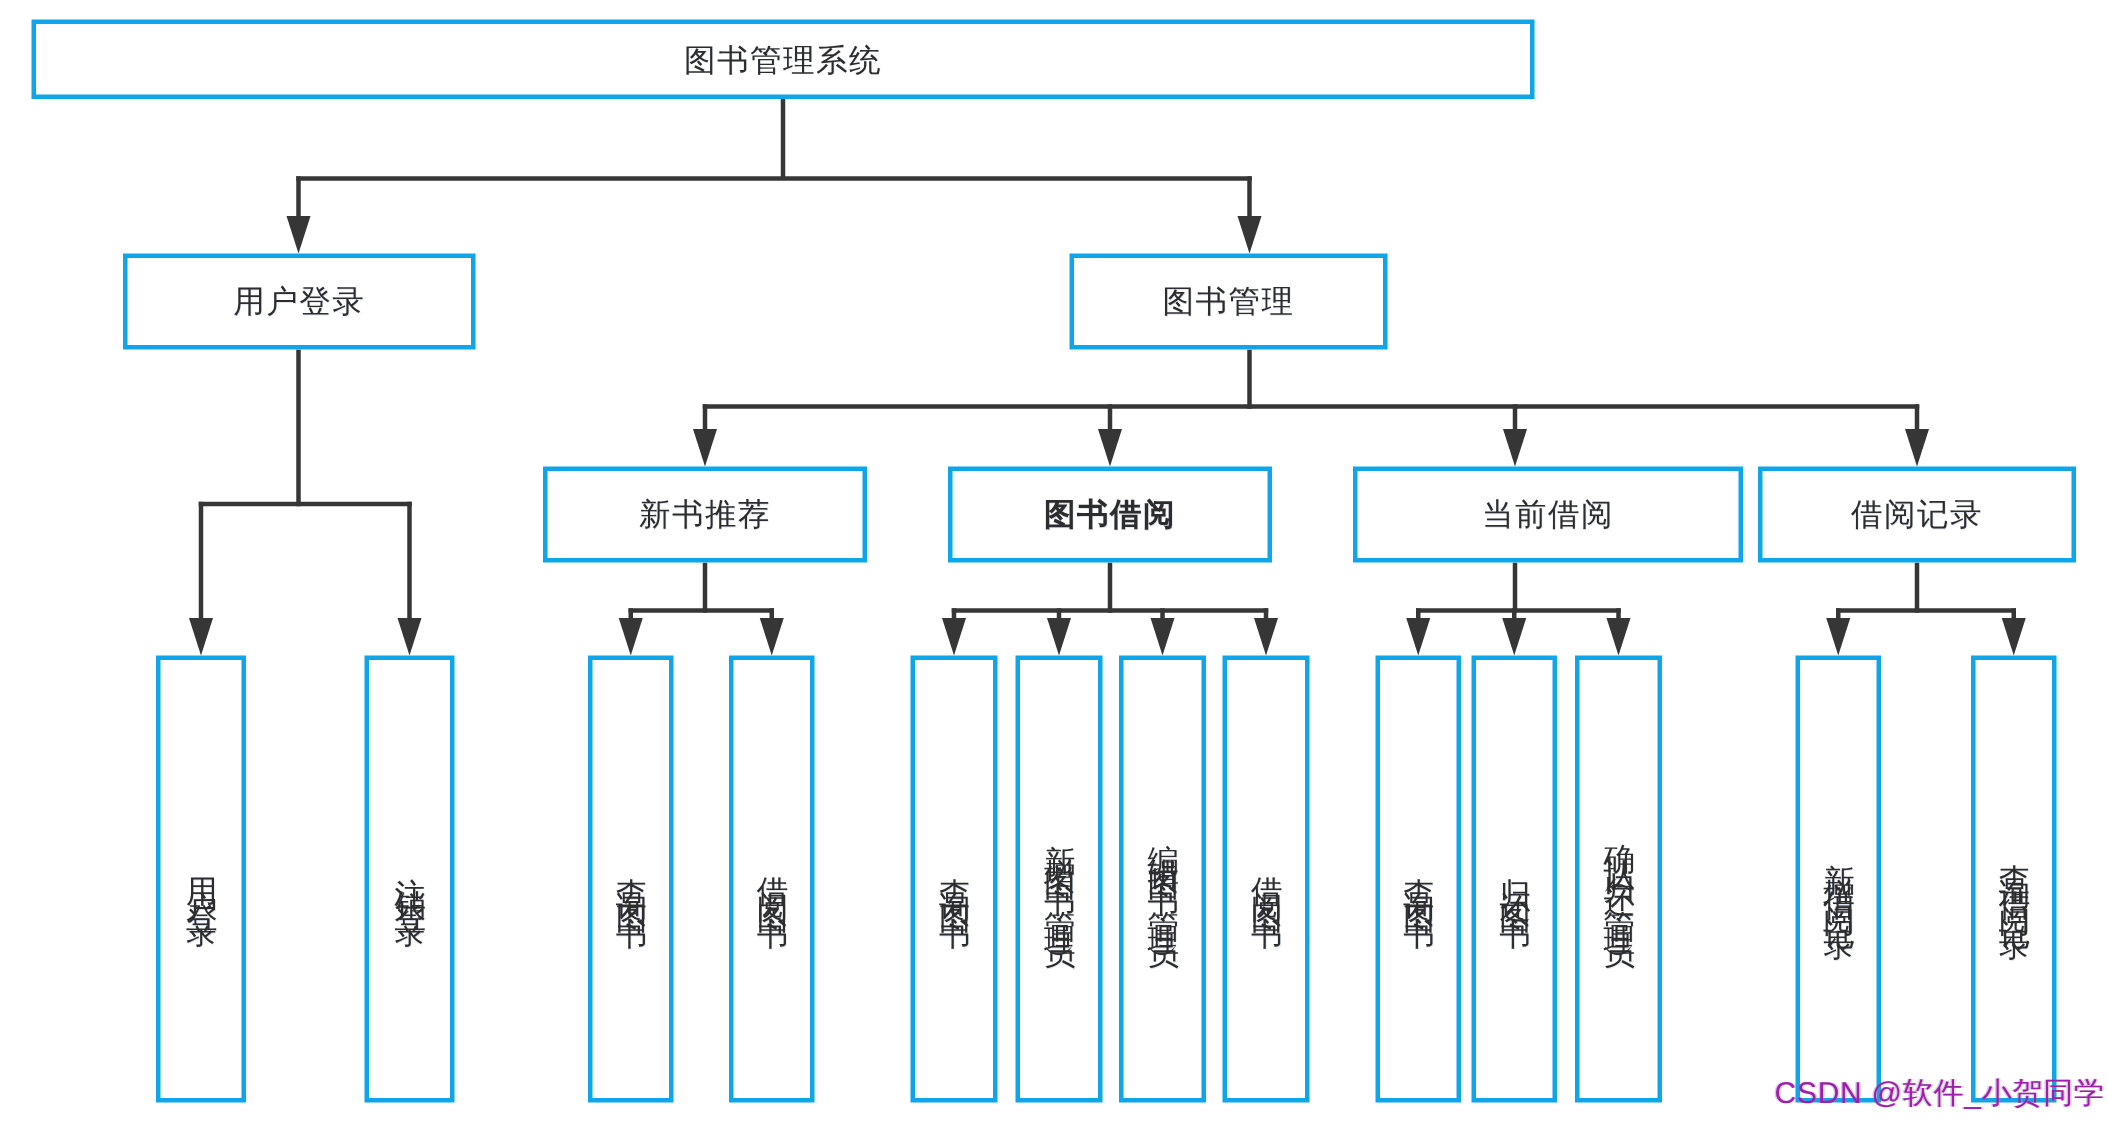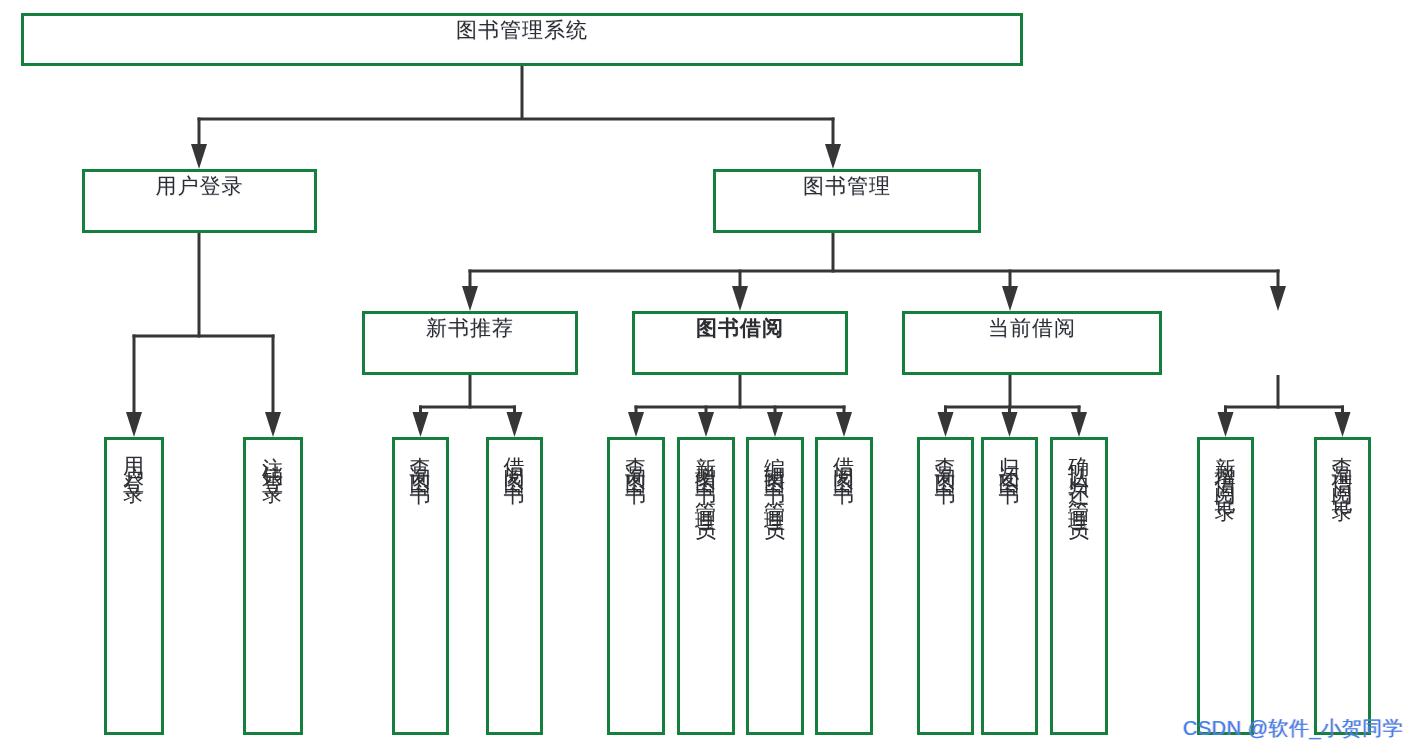--- a/index.html
+++ b/index.html
@@ -18,24 +18,24 @@
   .connector-svg {
     position: absolute;
     left: 0; top: 0;
     width: 1405px;
     height: 747px;
     z-index: 0;
   }
   .node {
     position: absolute;
     box-sizing: border-box;
-    border: 3px solid #15803d;
+    border: 3px solid #0ea5e9;
     background: #ffffff;
     display: flex;
-    align-items: flex-start;
+    align-items: center;
     justify-content: center;
     color: #2d2d2d;
     z-index: 1;
   }
   .hlabel {
     font-size: 21px;
     letter-spacing: 1px;
     white-space: nowrap;
     text-shadow: 0.5px 0.5px 0 rgba(90,120,200,0.18);
   }
@@ -51,21 +51,21 @@
     white-space: nowrap;
     color: #2d2d2d;
     text-shadow: 0.5px 0.5px 0 rgba(90,120,200,0.18);
   }
   .watermark {
     position: absolute;
     left: 1183px;
     top: 715px;
     z-index: 2;
     font-size: 20px;
-    color: #3b82f6;
+    color: #a21caf;
     letter-spacing: 0.5px;
     white-space: nowrap;
     text-shadow: 1px 0 0 rgba(190,120,120,0.35), -1px 0 0 rgba(120,120,190,0.35);
   }
 </style>
 </head>
 <body>
 
 <div class="canvas">
 
@@ -138,33 +138,36 @@
     </g>
   </svg>
 
   <div class="node root-box">
     <span class="hlabel">图书管理系统</span>
   </div>
 
   <div class="node lvl2" style="left:82px; width:235px;">
     <span class="hlabel">用户登录</span>
   </div>
-  <div class="node lvl2" style="left:713px; width:268px;">
+  <div class="node lvl2" style="left:713px; width:212px;">
     <span class="hlabel">图书管理</span>
   </div>
 
   <div class="node lvl3" style="left:362px; width:216px;">
     <span class="hlabel">新书推荐</span>
   </div>
   <div class="node lvl3" style="left:632px; width:216px;font-weight:bold;">
     <span class="hlabel">图书借阅</span>
   </div>
   <div class="node lvl3" style="left:902px; width:260px;">
     <span class="hlabel">当前借阅</span>
   </div>
+  <div class="node lvl3" style="left:1172px; width:212px;">
+    <span class="hlabel">借阅记录</span>
+  </div>
 
   <div class="node leaf" style="left:104px; width:60px;">
     <span class="vlabel">用户登录</span>
   </div>
   <div class="node leaf" style="left:243px; width:60px;">
     <span class="vlabel">注销登录</span>
   </div>
 
   <div class="node leaf" style="left:392px; width:57px;">
     <span class="vlabel">查询图书</span>

